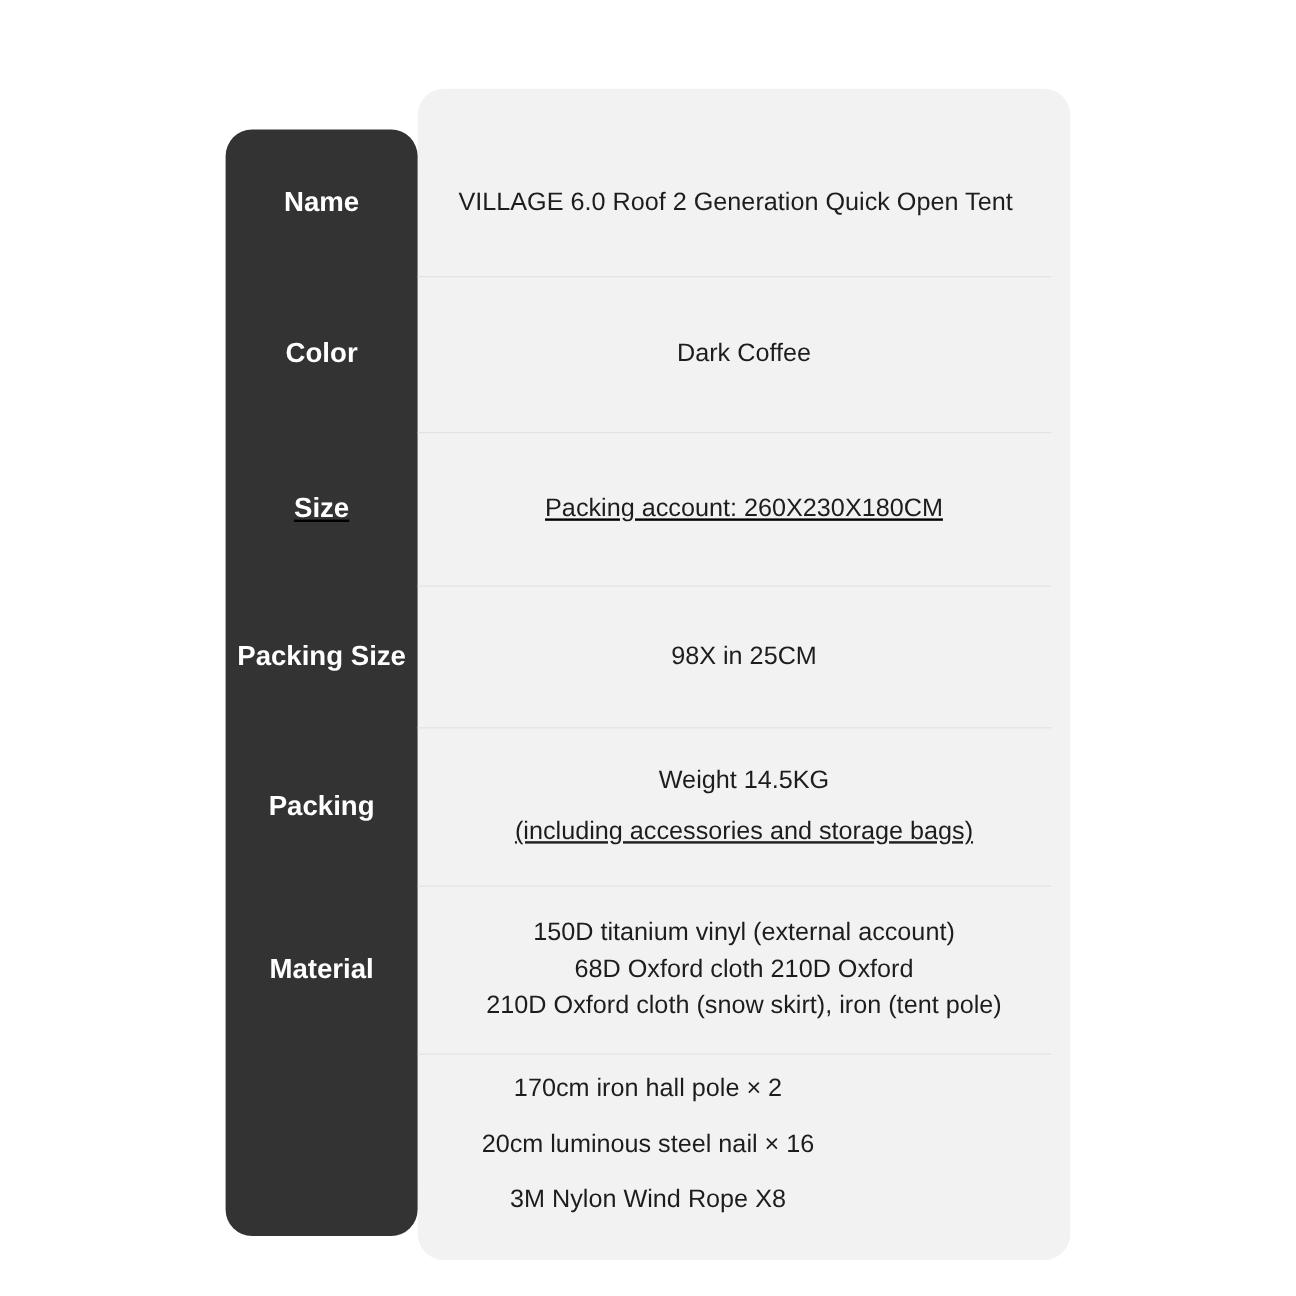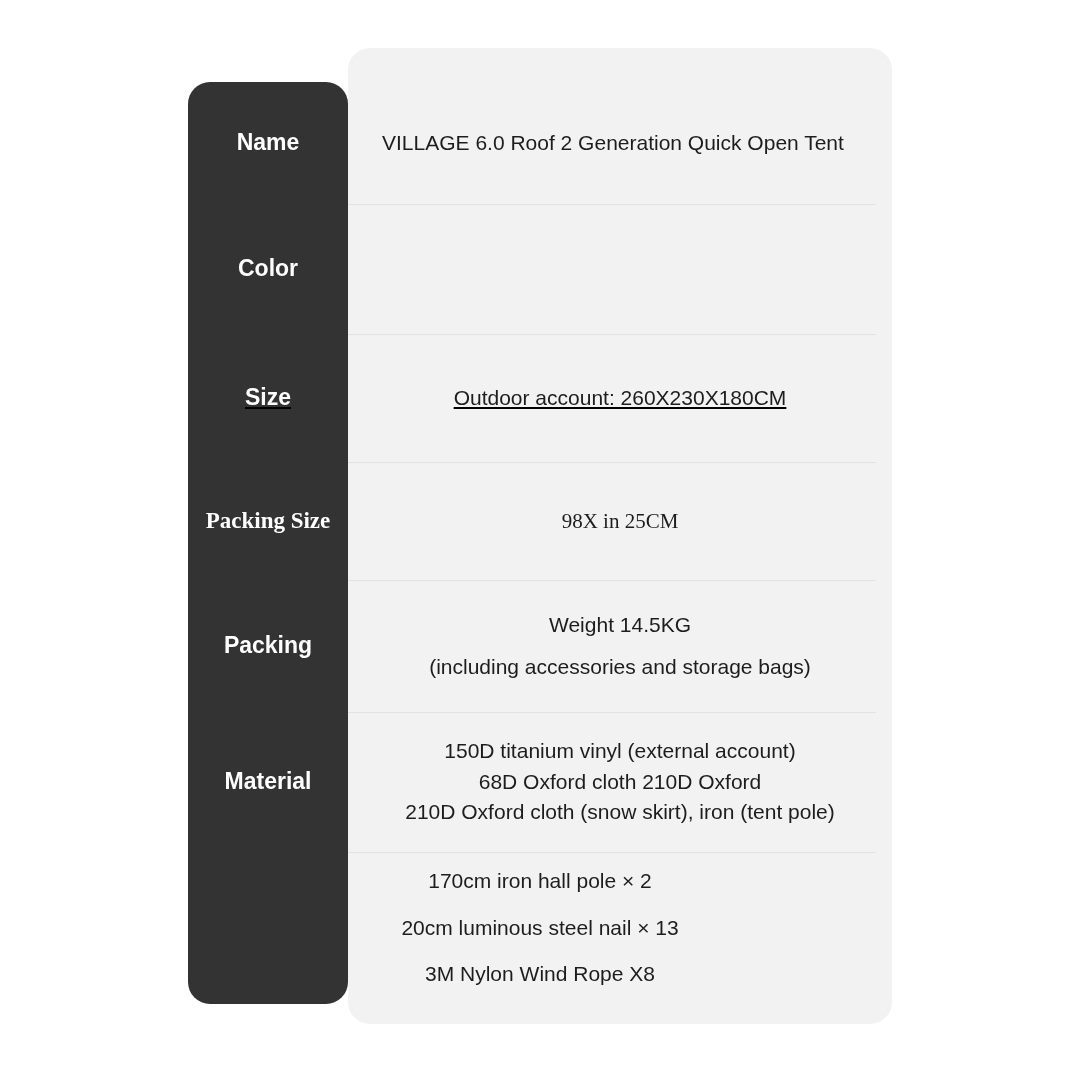--- a/index.html
+++ b/index.html
@@ -10,20 +10,21 @@
     background: #ffffff;
     font-family: "Liberation Sans", sans-serif;
   }
 
   .page {
     position: relative;
     width: 1080px;
     height: 1027px;
     background: #ffffff;
     overflow: hidden;
+    margin-top: 26px;
   }
 
   
   .watermark-layer {
     position: absolute;
     inset: 0;
     pointer-events: none;
     z-index: 0;
   }
   .watermark {
@@ -131,27 +132,27 @@
     padding: 10px 44px;
     box-sizing: border-box;
   }
 
   .row-value .line { display: block; }
 
   
   .r-name      { height: 122px; }
   .r-color     { height: 130px; }
   .r-size      { height: 128px; text-decoration: underline; }
-  .r-packing   { height: 118px; font-family: Liberation Serif, serif; }
+  .r-packing   { height: 118px; }
   .r-weight    { height: 132px; }
   .r-material  { height: 140px; }
   .r-accessories { height: 152px; }
 
   .r-name .row-value { align-items: flex-start; padding-left: 34px; text-align: left; }
-  .r-weight .row-value .line + .line { margin-top: 12px; }
+  .r-weight .row-value .line + .line { margin-top: 12px; text-decoration: underline; }
   .r-accessories .row-value .line + .line { margin-top: 16px; }
 </style>
 </head>
 <body>
 
 <div class="page">
 
   <div class="watermark-layer">
     <div class="watermark wm1">Tianli Outdoor Store</div>
     <div class="watermark wm2">Tianli Outdoor Store</div>
@@ -173,26 +174,29 @@
 
       <div class="row r-name">
         <div class="row-label">Name</div>
         <div class="row-value">
           <span class="line">VILLAGE 6.0 Roof 2 Generation Quick Open Tent</span>
         </div>
       </div>
 
       <div class="row r-color">
         <div class="row-label">Color</div>
+        <div class="row-value">
+          <span class="line">Dark Coffee</span>
+        </div>
       </div>
 
       <div class="row r-size">
         <div class="row-label">Size</div>
         <div class="row-value">
-          <span class="line">Outdoor account: 260X230X180CM</span>
+          <span class="line">Packing account: 260X230X180CM</span>
         </div>
       </div>
 
       <div class="row r-packing">
         <div class="row-label">Packing Size</div>
         <div class="row-value">
           <span class="line">98X in 25CM</span>
         </div>
       </div>
 
@@ -209,20 +213,20 @@
         <div class="row-value">
           <span class="line">150D titanium vinyl (external account)</span>
           <span class="line">68D Oxford cloth 210D Oxford</span>
           <span class="line">210D Oxford cloth (snow skirt), iron (tent pole)</span>
         </div>
       </div>
 
       <div class="row r-accessories">
         <div class="row-value">
           <span class="line">170cm iron hall pole × 2</span>
-          <span class="line">20cm luminous steel nail × 13</span>
+          <span class="line">20cm luminous steel nail × 16</span>
           <span class="line">3M Nylon Wind Rope X8</span>
         </div>
       </div>
 
     </div>
   </div>
 </div>
 
 </body></html>

